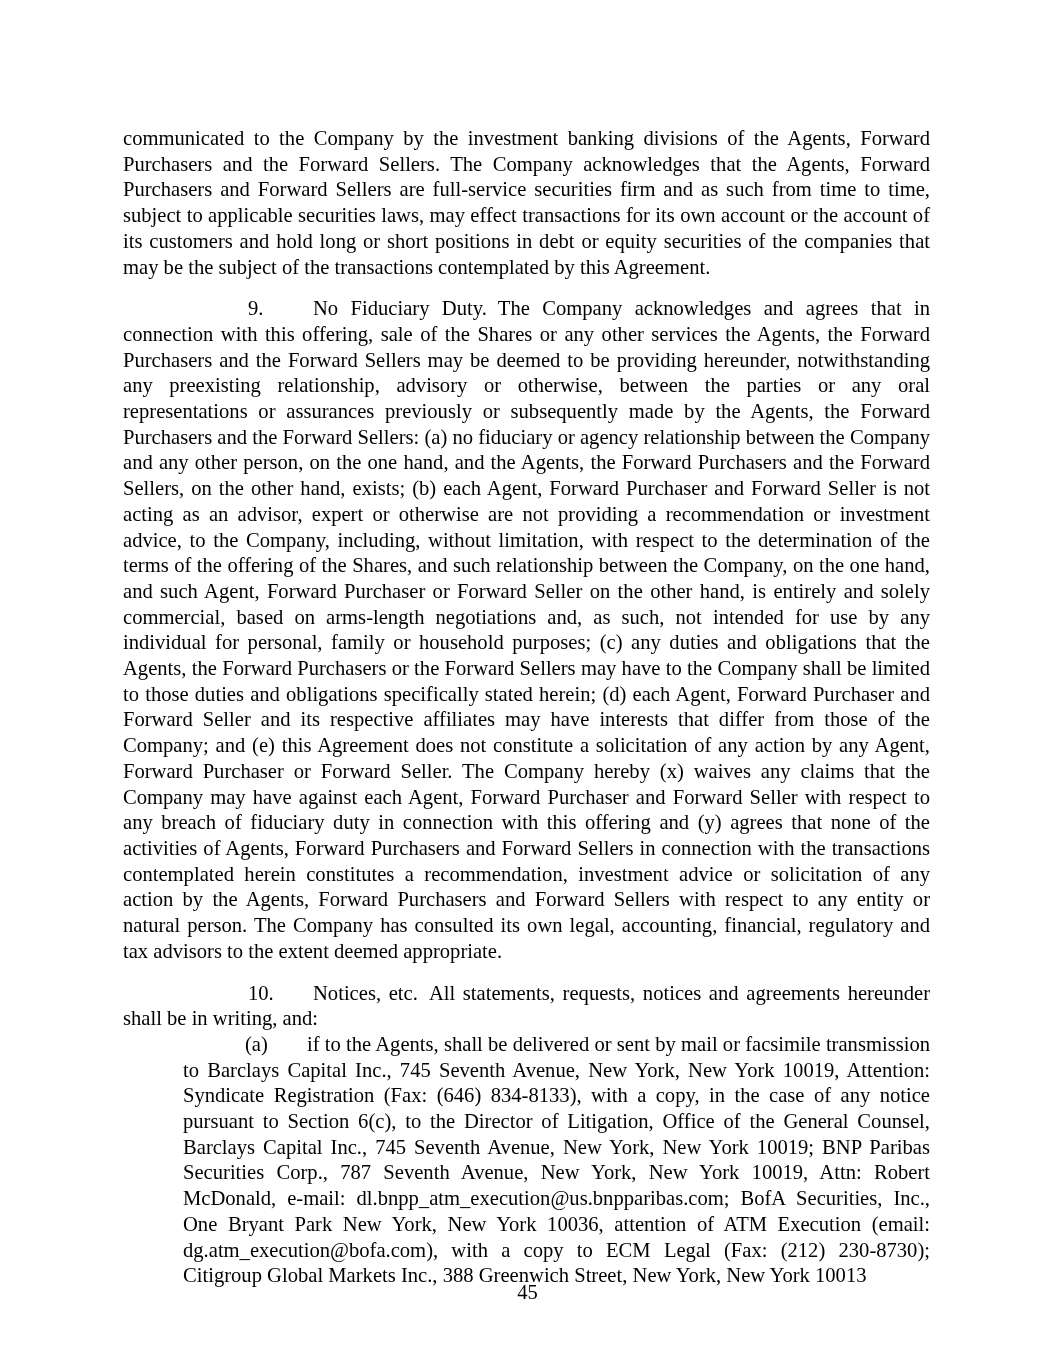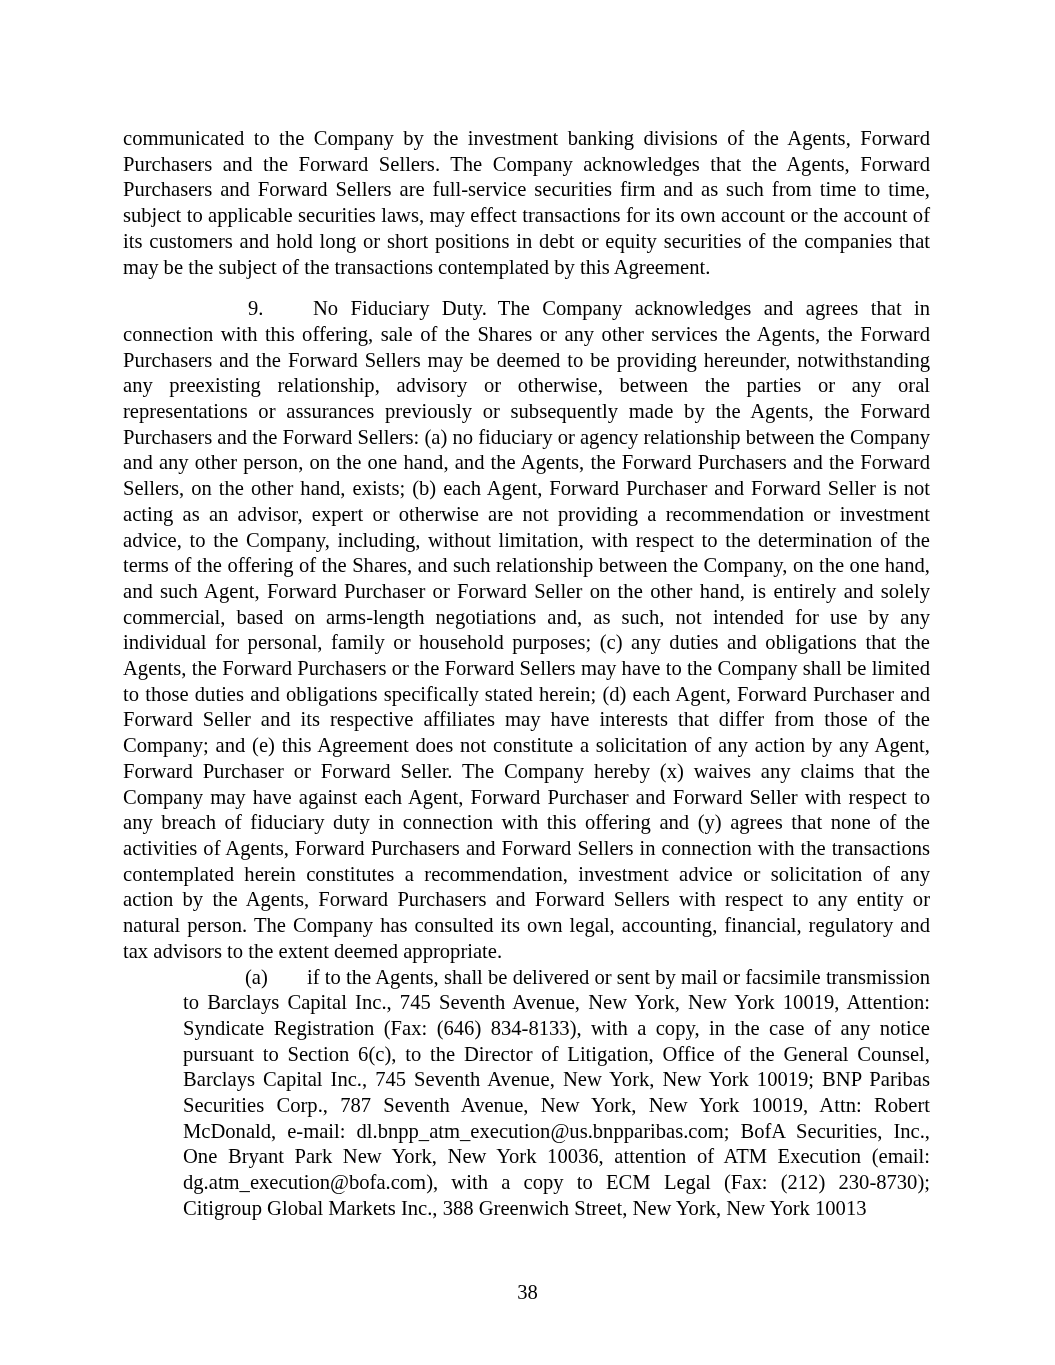--- a/index.html
+++ b/index.html
@@ -63,19 +63,20 @@
 </head>
 <body>
 
 <div class="page">
   <div class="body-text">
 
     <p class="para">communicated to the Company by the investment banking divisions of the Agents, Forward Purchasers and the Forward Sellers. The Company acknowledges that the Agents, Forward Purchasers and Forward Sellers are full-service securities firm and as such from time to time, subject to applicable securities laws, may effect transactions for its own account or the account of its customers and hold long or short positions in debt or equity securities of the companies that may be the subject of the transactions contemplated by this Agreement.</p>
 
     <p class="para sec"><span class="sec-num">9.</span><span class="sec-title">No Fiduciary Duty.</span><span class="sec-body">The Company acknowledges and agrees that in connection with this offering, sale of the Shares or any other services the Agents, the Forward Purchasers and the Forward Sellers may be deemed to be providing hereunder, notwithstanding any preexisting relationship, advisory or otherwise, between the parties or any oral representations or assurances previously or subsequently made by the Agents, the Forward Purchasers and the Forward Sellers: (a) no fiduciary or agency relationship between the Company and any other person, on the one hand, and the Agents, the Forward Purchasers and the Forward Sellers, on the other hand, exists; (b) each Agent, Forward Purchaser and Forward Seller is not acting as an advisor, expert or otherwise are not providing a recommendation or investment advice, to the Company, including, without limitation, with respect to the determination of the terms of the offering of the Shares, and such relationship between the Company, on the one hand, and such Agent, Forward Purchaser or Forward Seller on the other hand, is entirely and solely commercial, based on arms-length negotiations and, as such, not intended for use by any individual for personal, family or household purposes; (c) any duties and obligations that the Agents, the Forward Purchasers or the Forward Sellers may have to the Company shall be limited to those duties and obligations specifically stated herein; (d) each Agent, Forward Purchaser and Forward Seller and its respective affiliates may have interests that differ from those of the Company; and (e) this Agreement does not constitute a solicitation of any action by any Agent, Forward Purchaser or Forward Seller. The Company hereby (x) waives any claims that the Company may have against each Agent, Forward Purchaser and Forward Seller with respect to any breach of fiduciary duty in connection with this offering and (y) agrees that none of the activities of Agents, Forward Purchasers and Forward Sellers in connection with the transactions contemplated herein constitutes a recommendation, investment advice or solicitation of any action by the Agents, Forward Purchasers and Forward Sellers with respect to any entity or natural person. The Company has consulted its own legal, accounting, financial, regulatory and tax advisors to the extent deemed appropriate.</span></p>
 
+    <p class="para sec"><span class="sec-num">10.</span><span class="sec-title">Notices, etc.</span><span class="sec-body">All statements, requests, notices and agreements hereunder shall be in writing, and:</span></p>
 
     <p class="para item-a"><span class="item-label">(a)</span><span class="item-body">if to the Agents, shall be delivered or sent by mail or facsimile transmission to Barclays Capital Inc., 745 Seventh Avenue, New York, New York 10019, Attention: Syndicate Registration (Fax: (646) 834-8133), with a copy, in the case of any notice pursuant to Section 6(c), to the Director of Litigation, Office of the General Counsel, Barclays Capital Inc., 745 Seventh Avenue, New York, New York 10019; BNP Paribas Securities Corp., 787 Seventh Avenue, New York, New York 10019, Attn: Robert McDonald, e-mail: dl.bnpp_atm_execution@us.bnpparibas.com; BofA Securities, Inc., One Bryant Park New York, New York 10036, attention of ATM Execution (email: dg.atm_execution@bofa.com), with a copy to ECM Legal (Fax: (212) 230-8730); Citigroup Global Markets Inc., 388 Greenwich Street, New York, New York 10013</span></p>
 
   </div>
 
-  <div class="footer">38</div>
+  <div class="footer">45</div>
 </div>
 
 </body></html>

